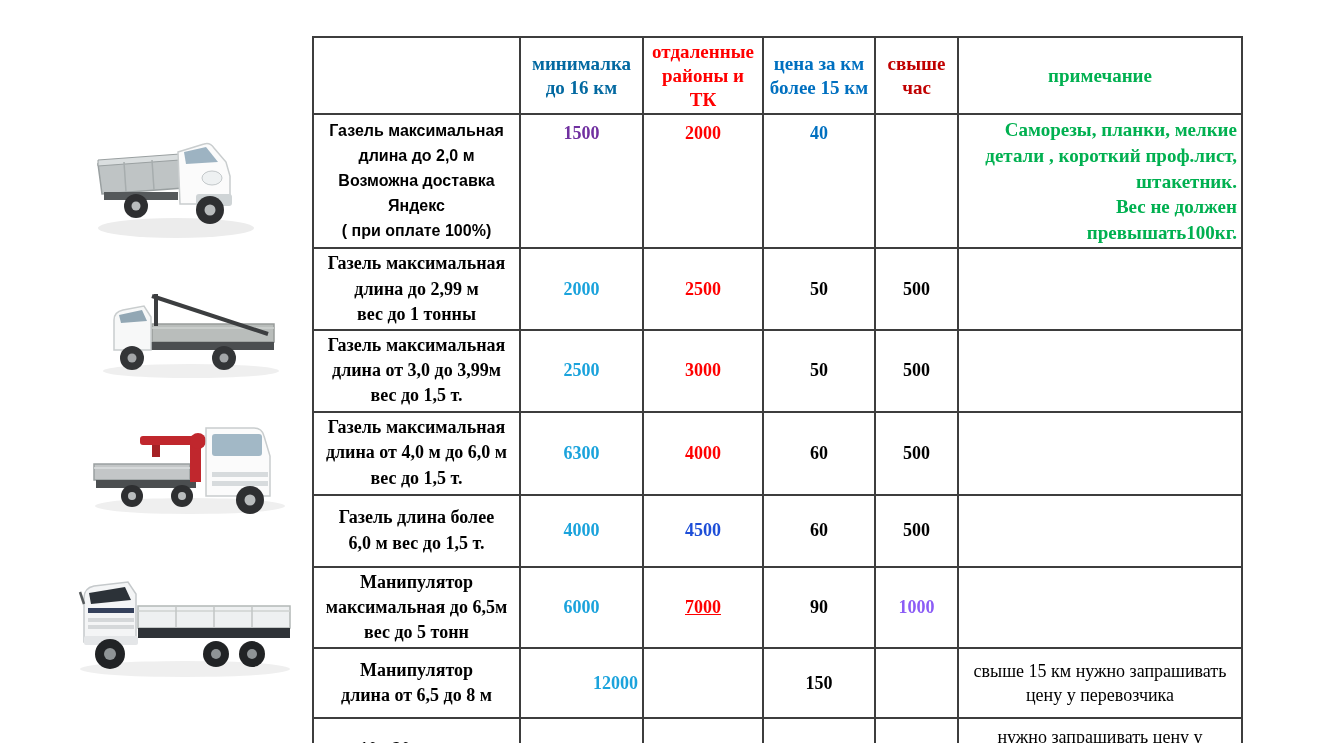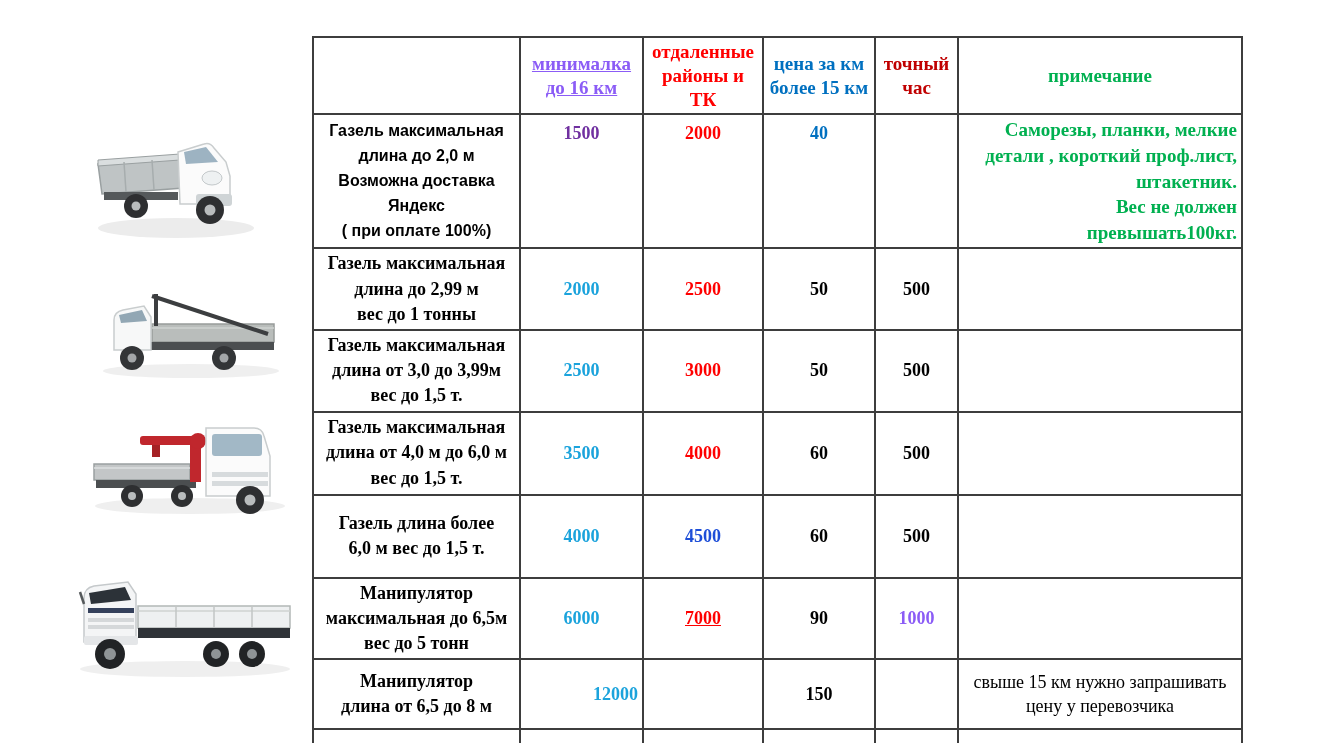--- a/index.html
+++ b/index.html
@@ -29,21 +29,21 @@
     padding:2px 4px;box-sizing:border-box;
   }
   .price-table th{
     font-weight:bold;font-size:19px;line-height:1.25;height:52px;
   }
   
   .col-vehicle{width:207px;} .col-min{width:123px;} .col-remote{width:120px;}
   .col-perkm{width:112px;}  .col-hour{width:83px;}  .col-note{width:284px;}
   
   tr.r1{height:104px;} tr.r2{height:74px;} tr.r3{height:71px;} tr.r4{height:83px;}
-  tr.r5{height:83px;border-radius:18px;}  tr.r6{height:75px;} tr.r7{height:70px;} tr.r8{height:62px;}
+  tr.r5{height:72px;border-radius:18px;}  tr.r6{height:75px;} tr.r7{height:70px;} tr.r8{height:62px;}
 
   td.cell-vehicle{font-weight:bold;font-size:18px;line-height:1.4;color:#000;}
   tr.r1 td.cell-vehicle{font-family:"Liberation Sans", sans-serif;font-size:16px;line-height:1.55;}
   td.val{font-weight:bold;font-size:18px;}
   tr.r1 td.val{vertical-align:top;padding-top:8px;}
   td.cell-note{font-size:18px;line-height:1.35;}
   td.cell-note.bold{font-weight:bold;font-size:19px;text-align:right;}
   td.cell-note.regular{font-weight:normal;}
 </style>
 </head>
@@ -141,27 +141,27 @@
     <col class="col-vehicle">
       <col class="col-min">
       <col class="col-remote">
     <col class="col-perkm">
       <col class="col-hour">
       <col class="col-note">
   </colgroup>
   <thead>
     <tr>
       <th style="color: rgb(0, 0, 0);"></th>
-      <th style="color: #8b5cf6; text-decoration: underline;">минималка
+      <th style="color: #0369a1;">минималка
 до 16 км</th>
       <th style="color: rgb(255, 0, 0);">отдаленные
 районы и ТК</th>
       <th style="color: rgb(0, 112, 192);">цена за км
 более 15 км</th>
-      <th style="color: rgb(192, 0, 0);">точный
+      <th style="color: rgb(192, 0, 0);">свыше
 час</th>
       <th style="color: rgb(0, 176, 80);">примечание</th>
     </tr>
   </thead>
   <tbody id="rows">
       <tr class="r1">
         <td class="cell-vehicle">Газель максимальная
 длина до 2,0 м
 Возможна доставка Яндекс
 ( при оплате 100%)</td>
@@ -191,21 +191,21 @@
         <td class="val cell-min" style="color: rgb(27, 163, 220);">2500</td>
         <td class="val cell-remote" style="color: rgb(255, 0, 0);">3000</td>
         <td class="val cell-perkm" style="color: rgb(0, 0, 0);">50</td>
         <td class="val cell-hour" style="color: rgb(0, 0, 0);">500</td>
         <td class="cell-note regular" style="color: rgb(0, 0, 0);"></td>
       </tr>
       <tr class="r4">
         <td class="cell-vehicle">Газель максимальная
 длина от 4,0 м до 6,0 м
 вес до 1,5 т.</td>
-        <td class="val cell-min" style="color: rgb(27, 163, 220);">3500</td>
+        <td class="val cell-min" style="color: rgb(27, 163, 220);">6300</td>
         <td class="val cell-remote" style="color: rgb(255, 0, 0);">4000</td>
         <td class="val cell-perkm" style="color: rgb(0, 0, 0);">60</td>
         <td class="val cell-hour" style="color: rgb(0, 0, 0);">500</td>
         <td class="cell-note regular" style="color: rgb(0, 0, 0);"></td>
       </tr>
       <tr class="r5">
         <td class="cell-vehicle">Газель длина более
 6,0 м  вес до 1,5 т.</td>
         <td class="val cell-min" style="color: rgb(27, 163, 220);">4000</td>
         <td class="val cell-remote" style="color: #1d4ed8;">4500</td>

